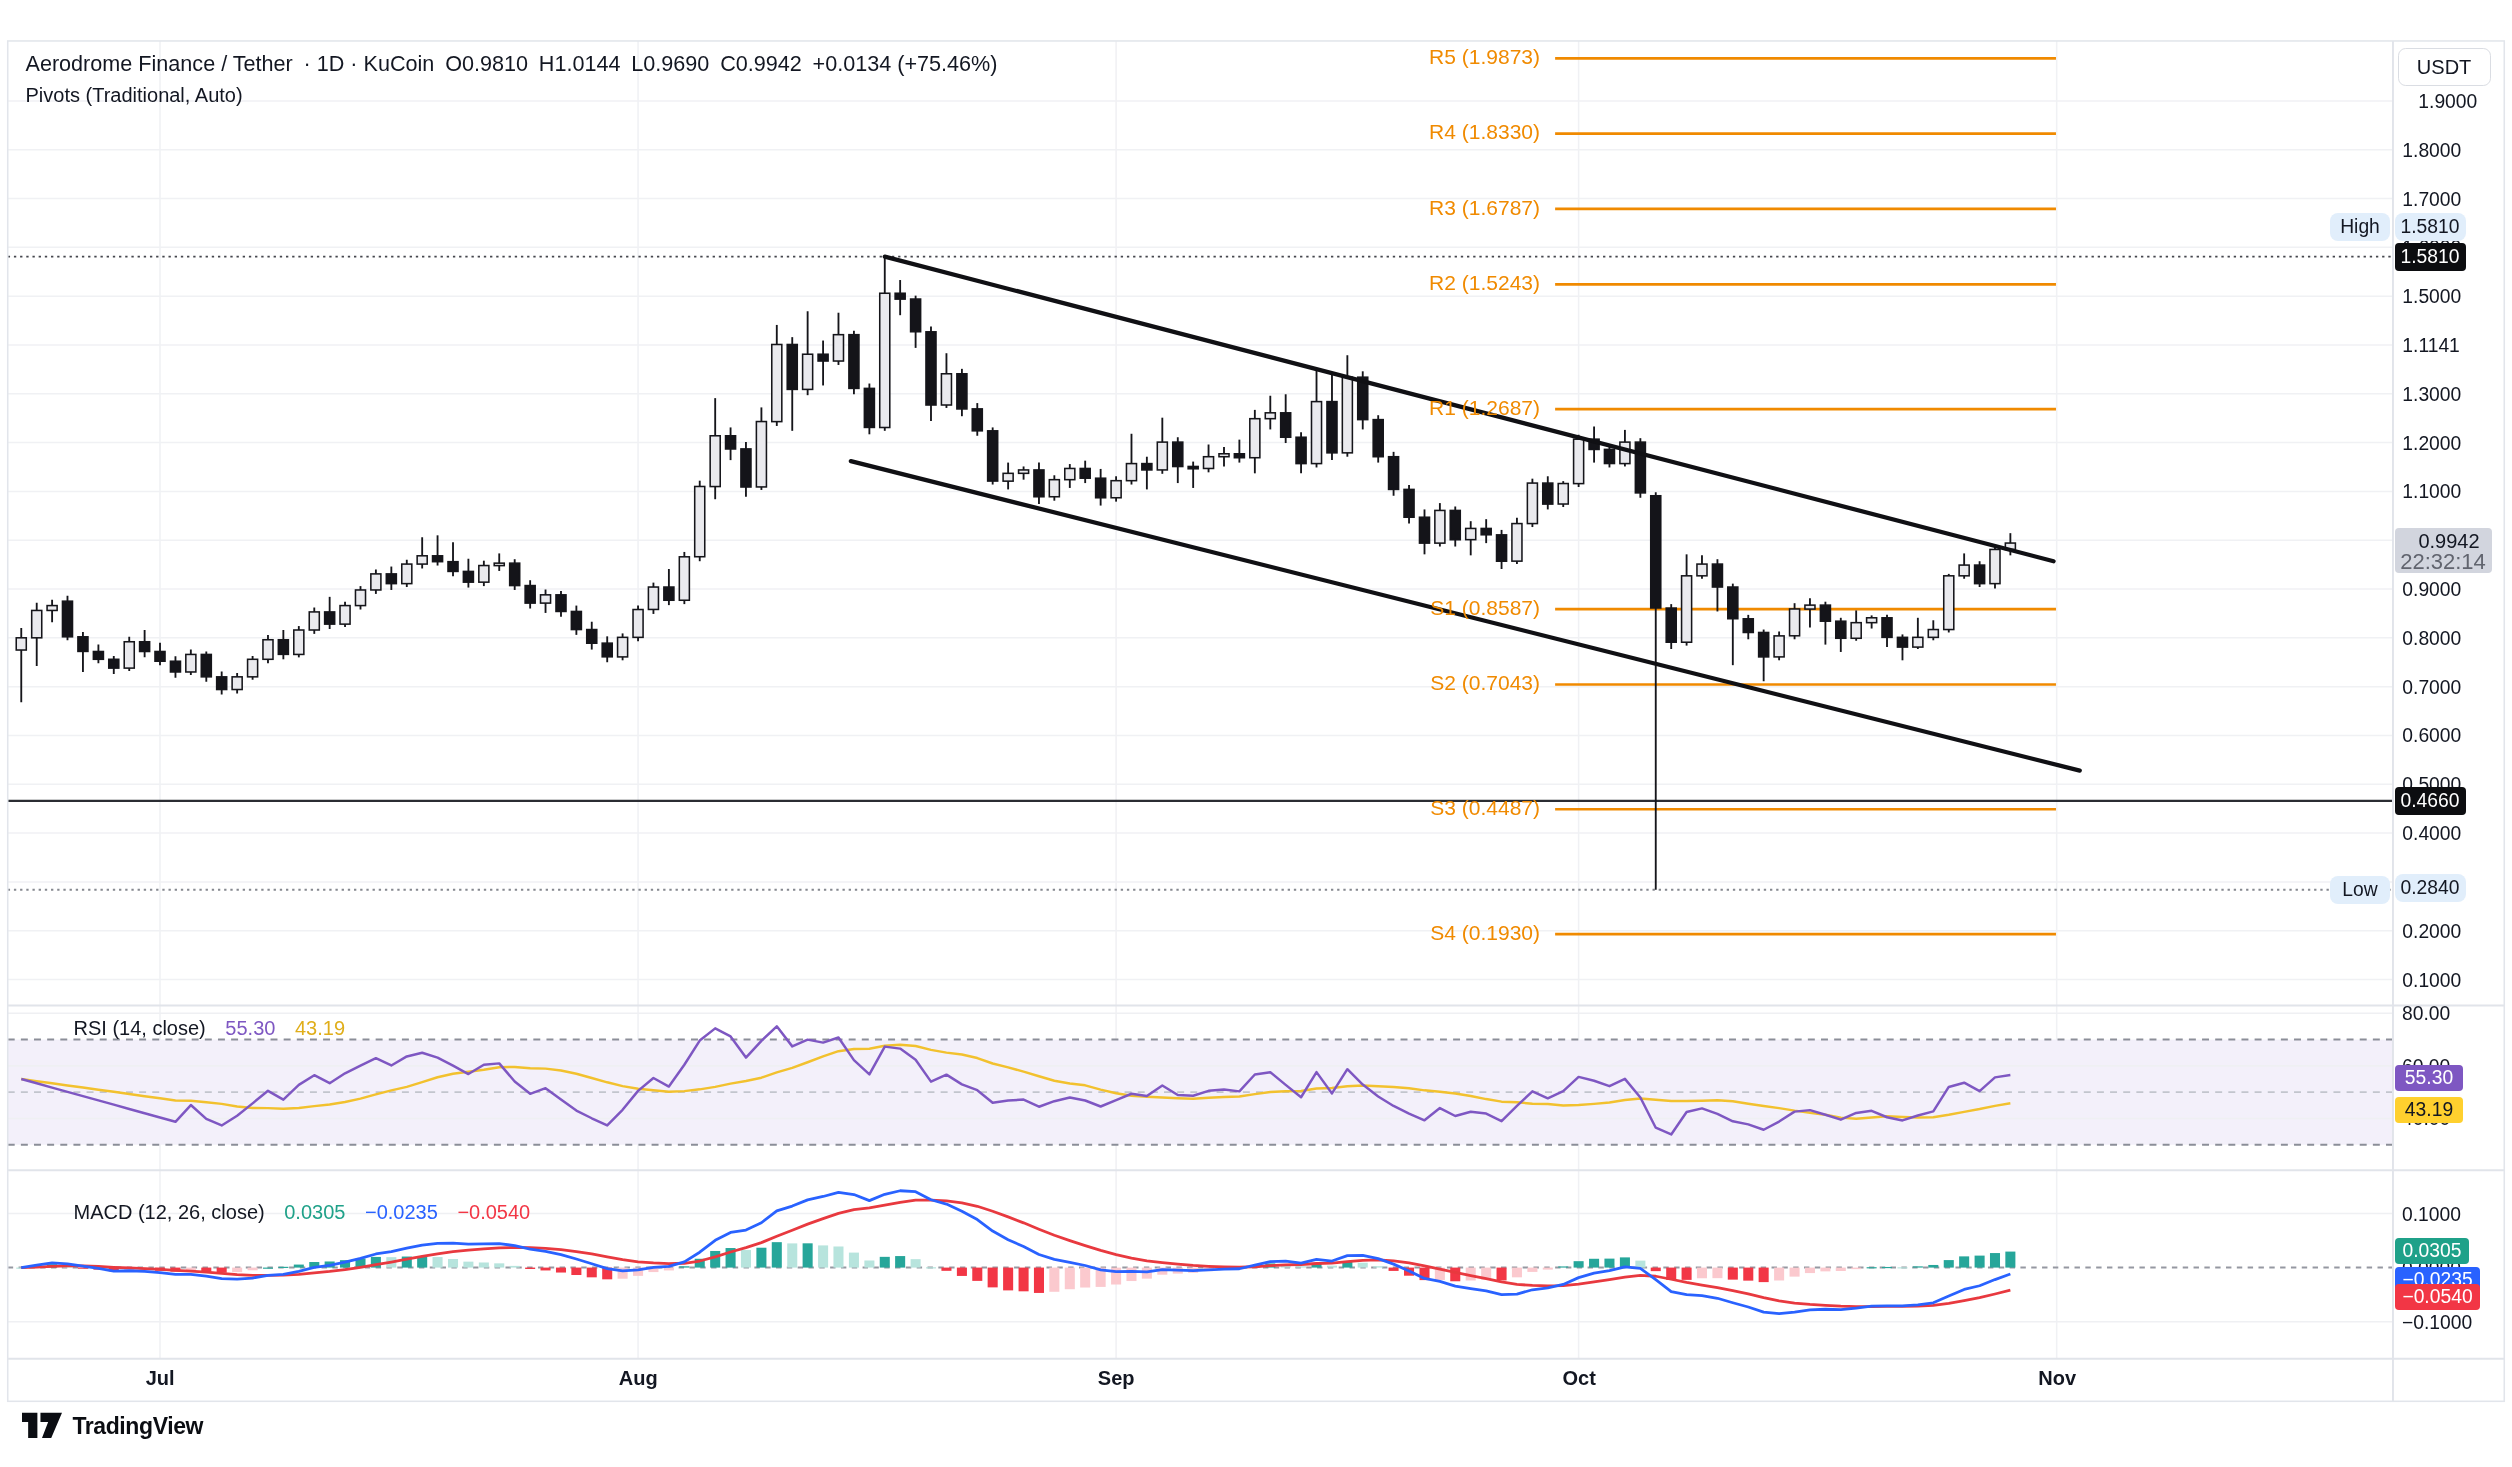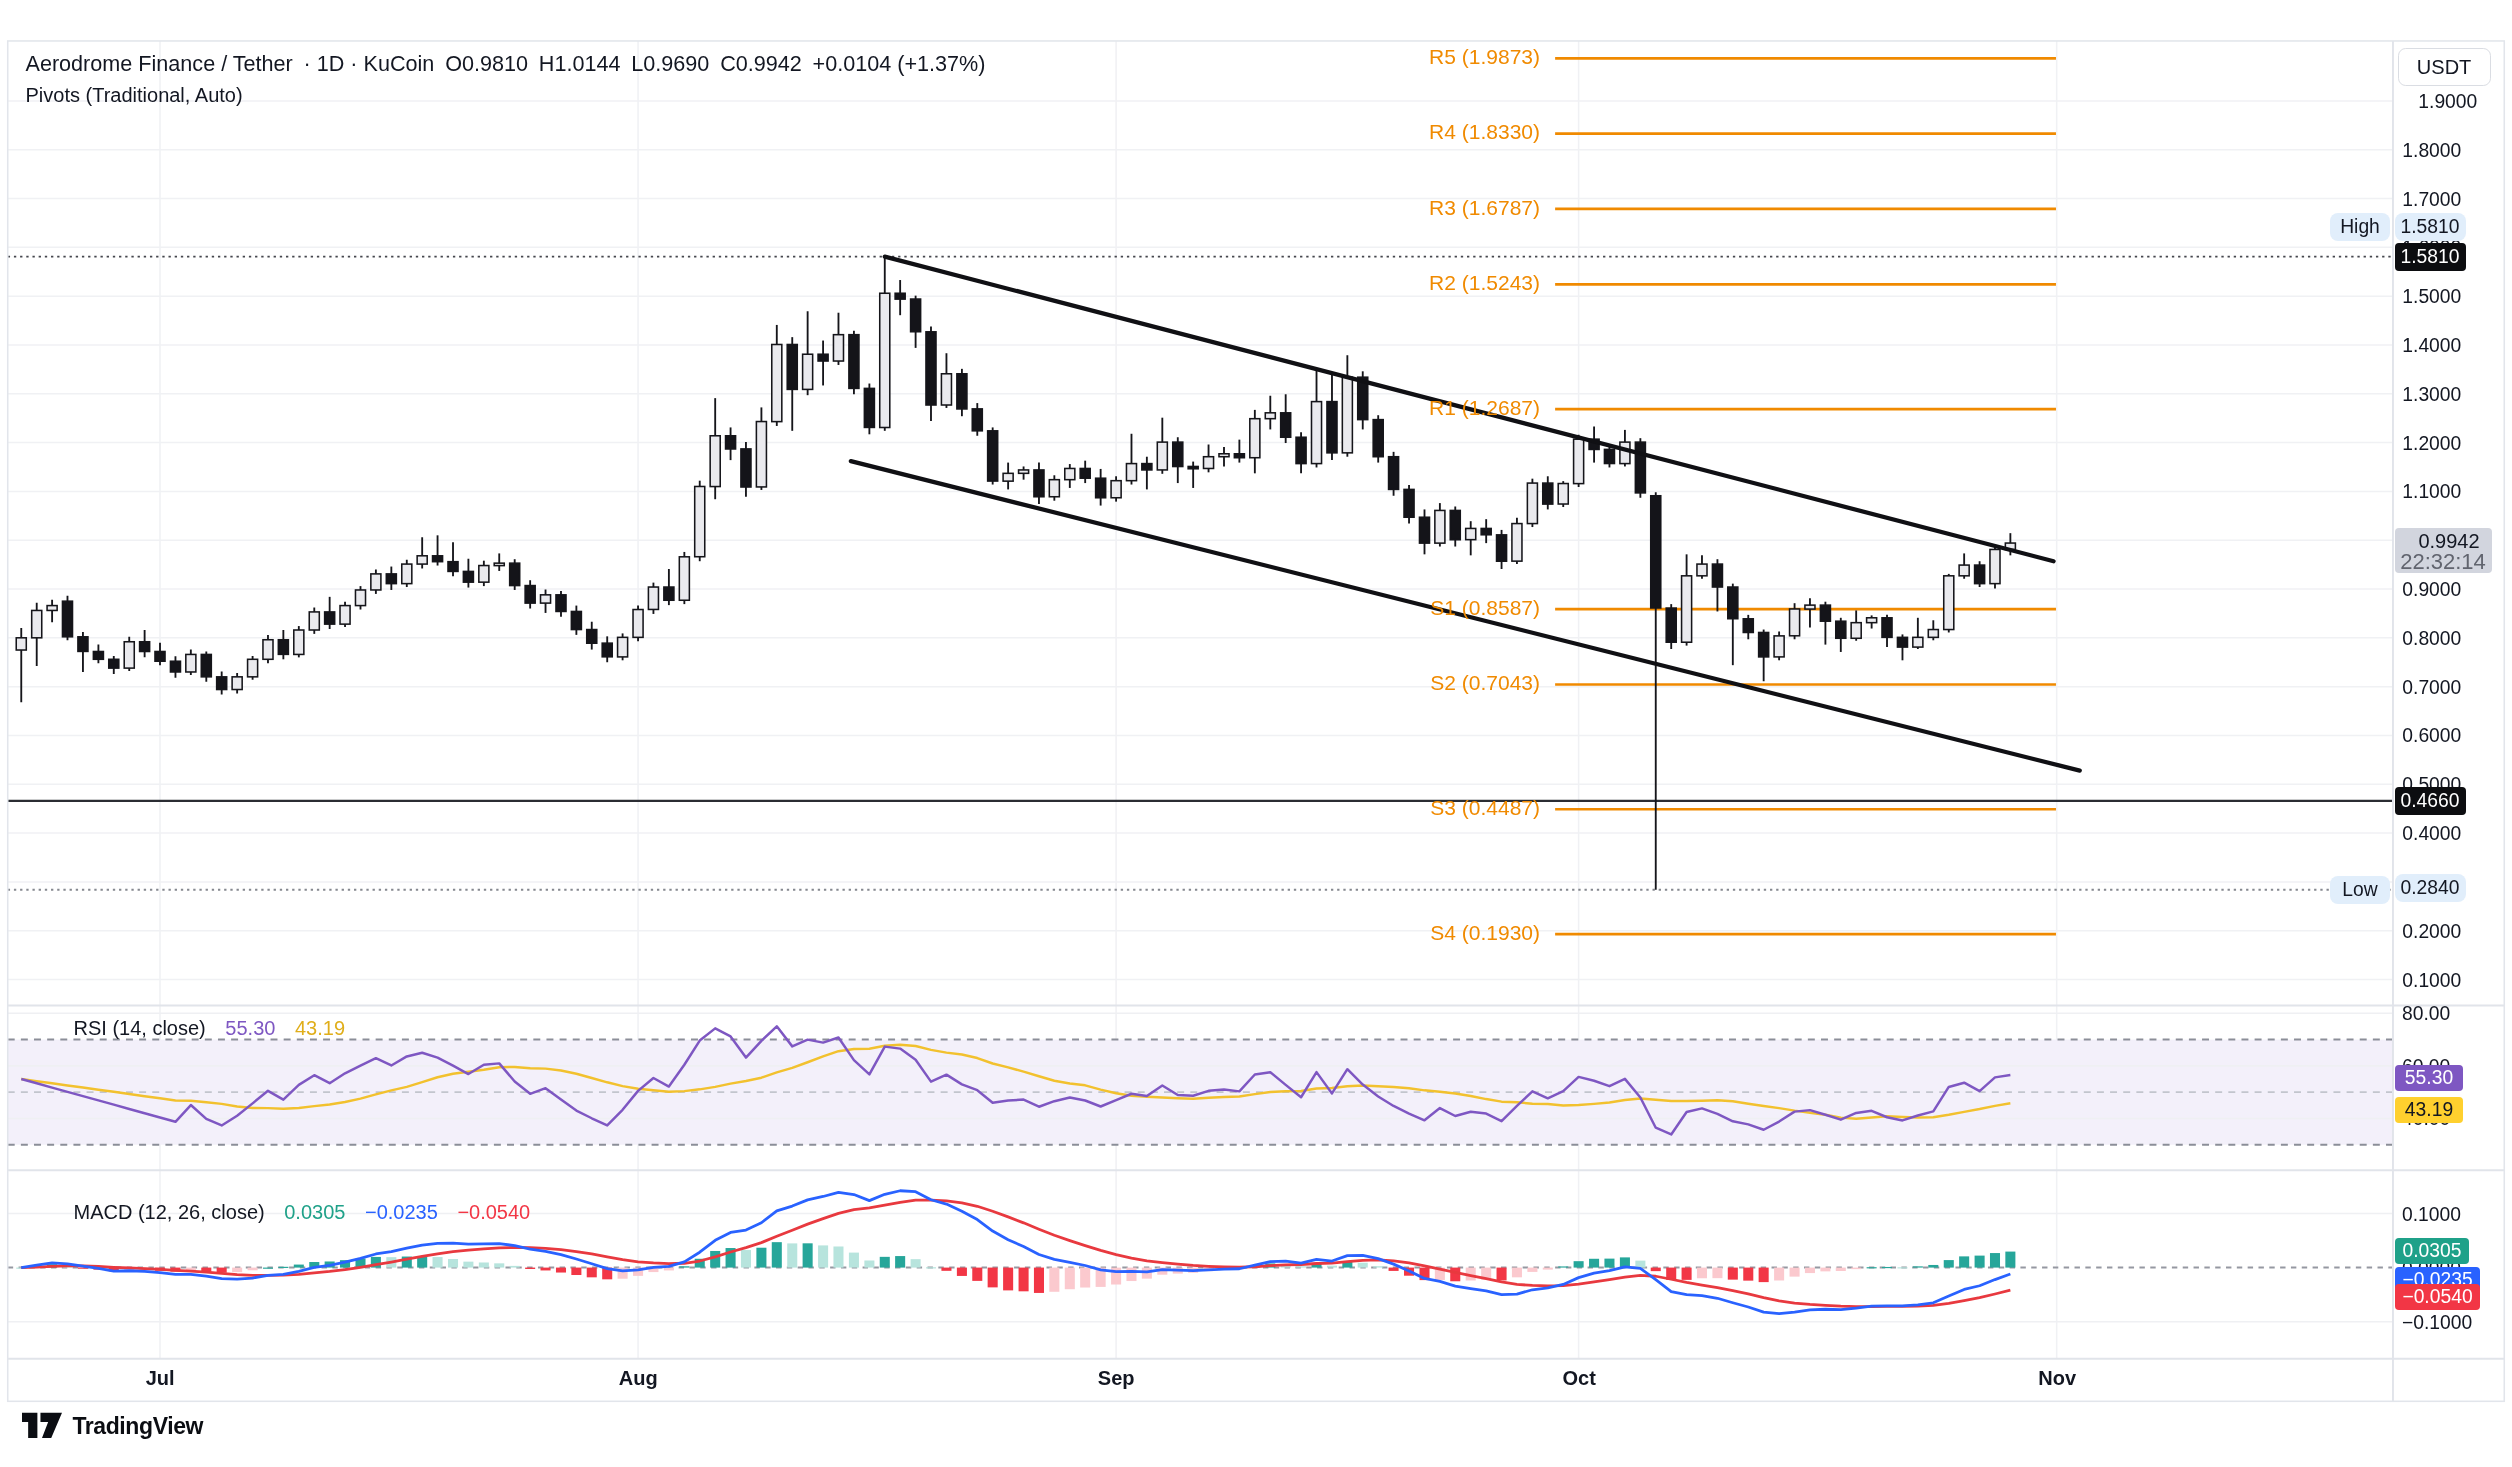--- a/index.html
+++ b/index.html
@@ -502,21 +502,21 @@
       <line x1="10" y1="1301" x2="3240" y2="1301" stroke="#E1E4EA" stroke-width="2.5"></line>
       <line x1="10" y1="1514" x2="3240" y2="1514" stroke="#E1E4EA" stroke-width="2.5"></line>
       <line x1="10" y1="1758" x2="3240" y2="1758" stroke="#E1E4EA" stroke-width="2.5"></line>
       <line x1="3096" y1="53" x2="3096" y2="1813" stroke="#E1E4EA" stroke-width="2.5"></line>
       <rect x="10" y="53" width="3230" height="1760" fill="none" stroke="#E2E5EB" stroke-width="2"></rect>
     </svg>
   </div>
 
 <div class="abs" id="legend-price">
   <div id="legend-line1">
-    <span>Aerodrome Finance / Tether</span><span>· 1D · KuCoin</span><span>O0.9810</span><span>H1.0144</span><span>L0.9690</span><span>C0.9942</span><span>+0.0104 (+1.37%)</span>
+    <span>Aerodrome Finance / Tether</span><span>· 1D · KuCoin</span><span>O0.9810</span><span>H1.0144</span><span>L0.9690</span><span>C0.9942</span><span>+0.0134 (+75.46%)</span>
   </div>
   <div id="legend-line2">Pivots (Traditional, Auto)</div>
 </div>
 
 <div class="abs" id="rsi-legend" style="left:25.5px;top:1017px;">
   <span style="color:#131722;">RSI (14, close)</span>
   <span style="color:#7E57C2;">55.30</span>
   <span style="color:#E0AE1A;">43.19</span>
 </div>
 
@@ -544,21 +544,21 @@
     <div class="chip-hl" style="left: 2330px; width: 60px; top: 876px;">Low</div>
   </div>
 
 <div class="abs" id="price-scale" style="left:2393px;top:41px;width:119px;height:1360px;">
   <div id="usdt-pill">USDT</div>
 <div class="tick" style="left: 9.3px; top: 50px; margin-left: 16px;">1.9000</div>
     <div class="tick" style="left: 9.3px; top: 99px;">1.8000</div>
     <div class="tick" style="left: 9.3px; top: 148px;">1.7000</div>
     <div class="tick" style="left: 9.3px; top: 196px;">1.6000</div>
     <div class="tick" style="left: 9.3px; top: 245px;">1.5000</div>
-    <div class="tick" style="left: 9.3px; top: 294px;">1.4000</div>
+    <div class="tick" style="left: 9.3px; top: 294px;">1.1141</div>
     <div class="tick" style="left: 9.3px; top: 343px;">1.3000</div>
     <div class="tick" style="left: 9.3px; top: 392px;">1.2000</div>
     <div class="tick" style="left: 9.3px; top: 440px;">1.1000</div>
     <div class="tick" style="left: 9.3px; top: 489px;">1.0000</div>
     <div class="tick" style="left: 9.3px; top: 538px;">0.9000</div>
     <div class="tick" style="left: 9.3px; top: 587px;">0.8000</div>
     <div class="tick" style="left: 9.3px; top: 636px;">0.7000</div>
     <div class="tick" style="left: 9.3px; top: 684px;">0.6000</div>
     <div class="tick" style="left: 9.3px; top: 733px;">0.5000</div>
     <div class="tick" style="left: 9.3px; top: 782px;">0.4000</div>

